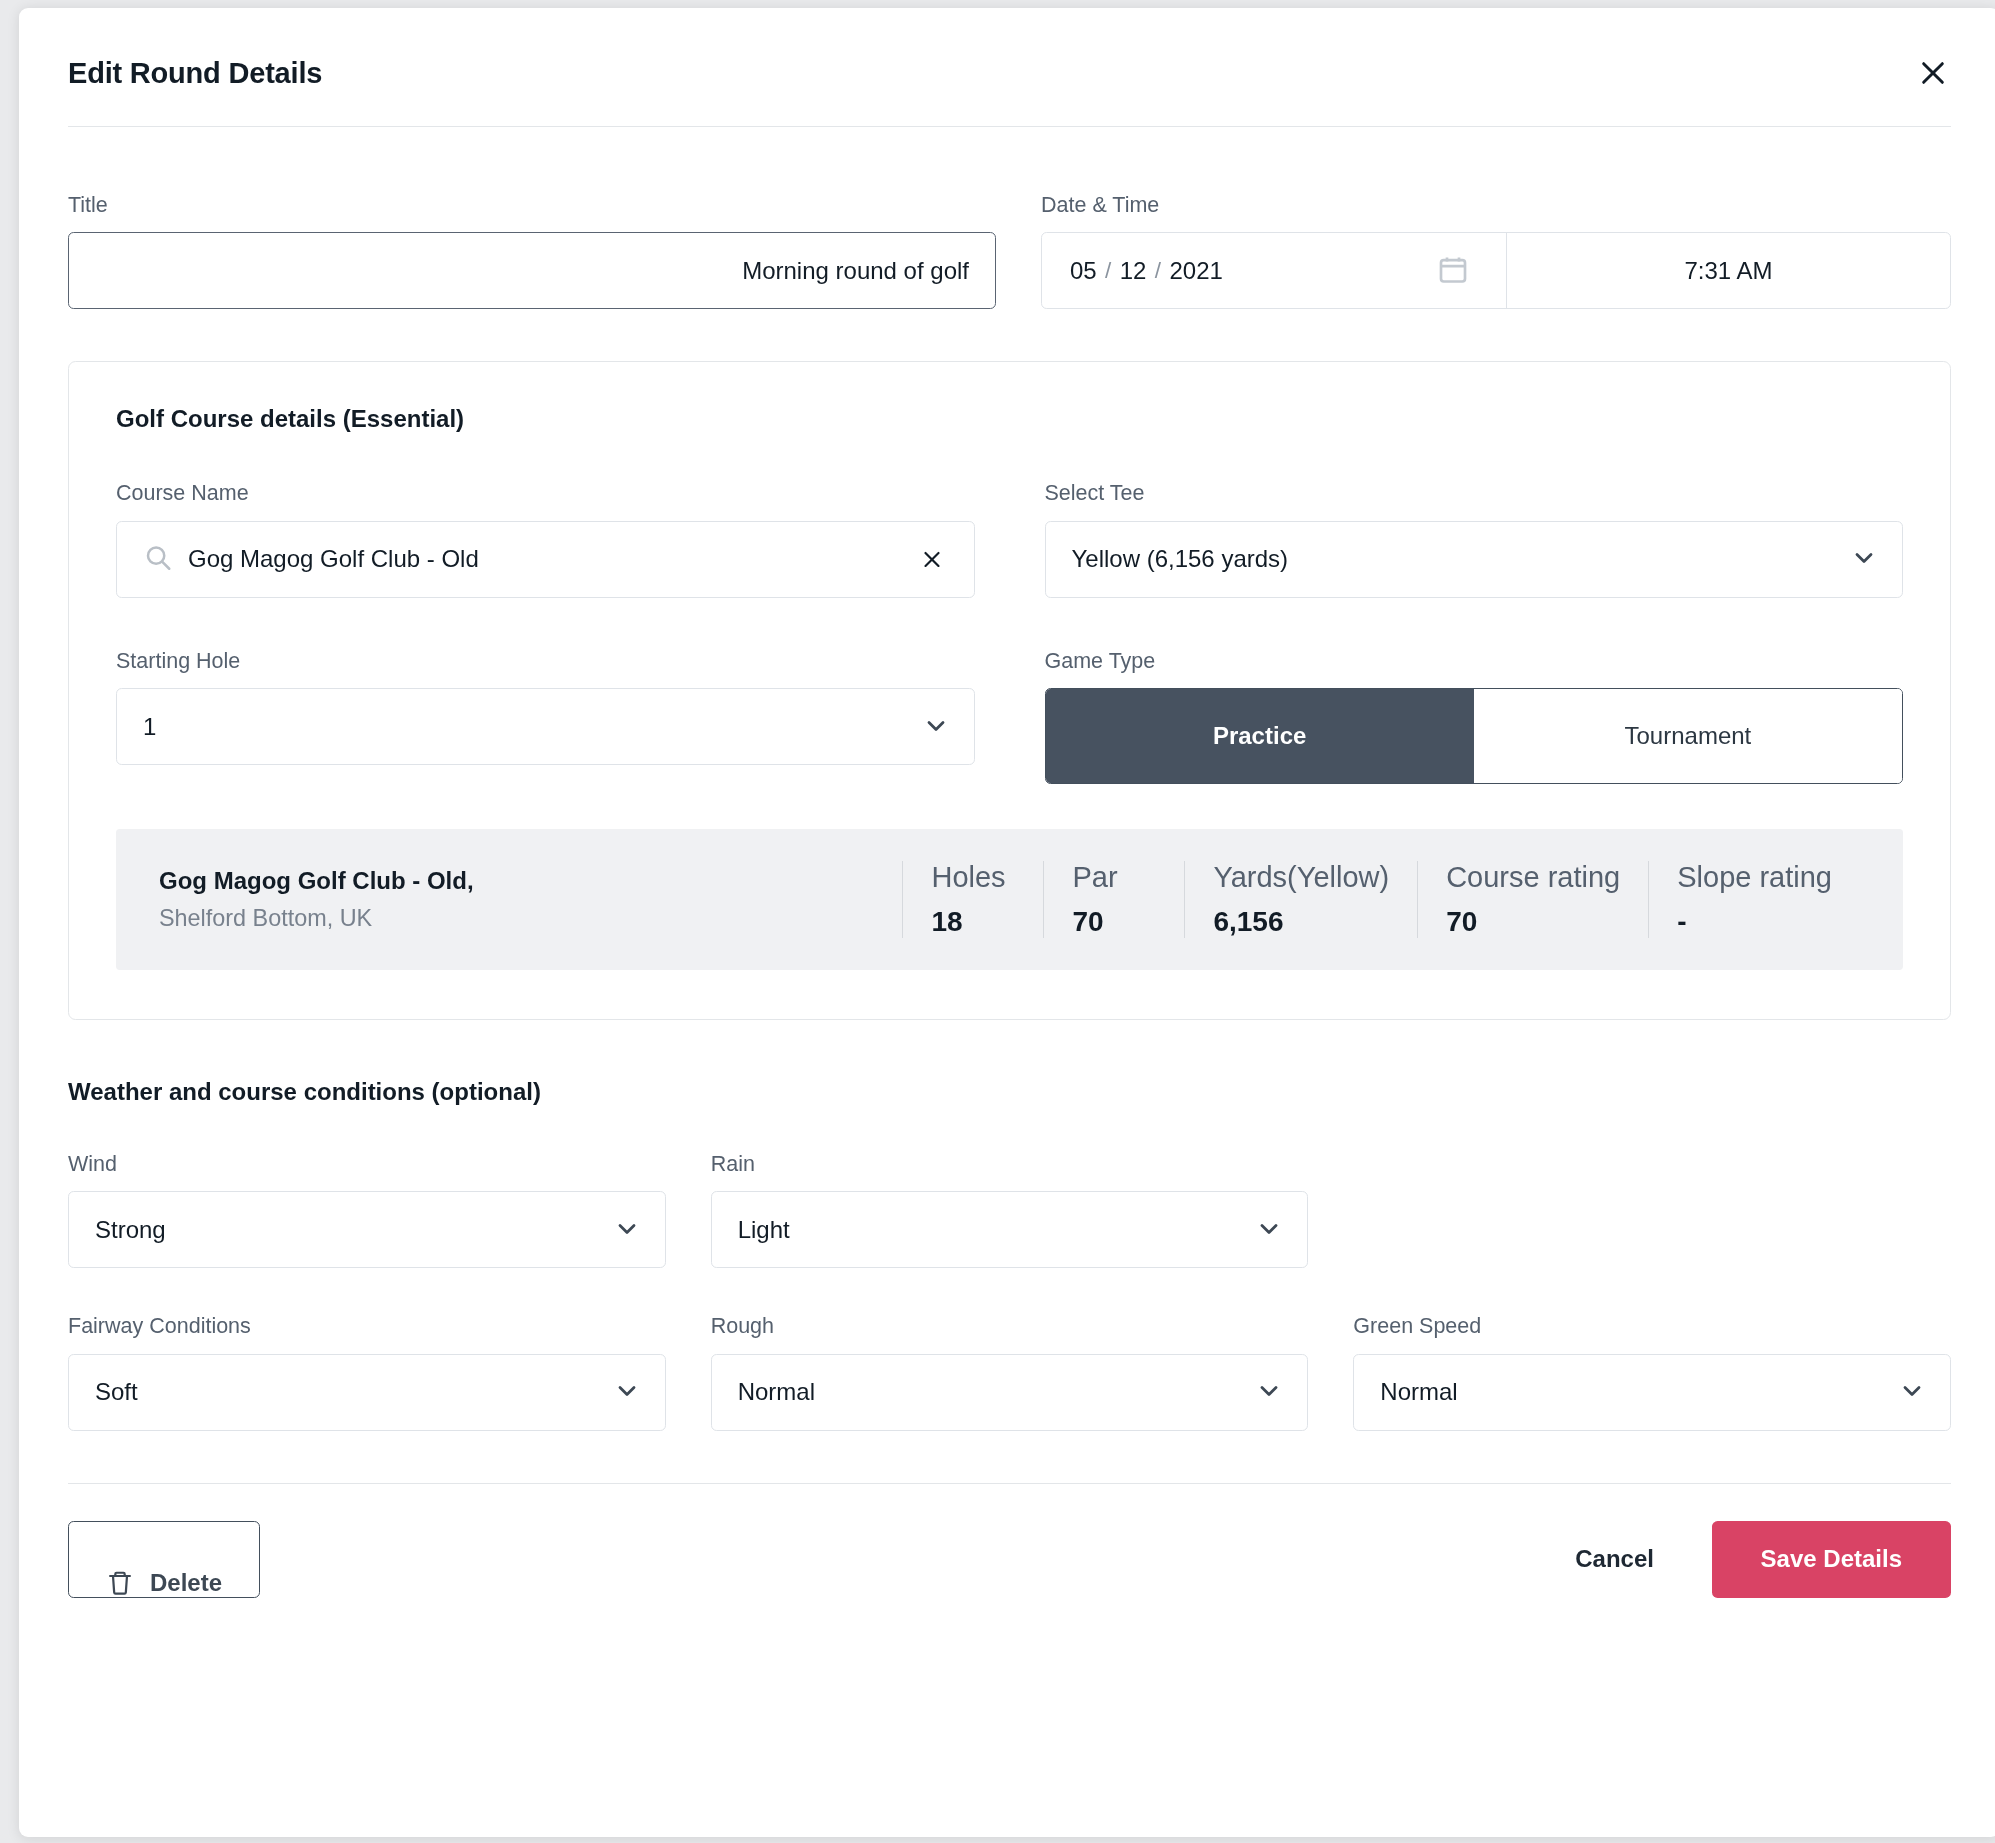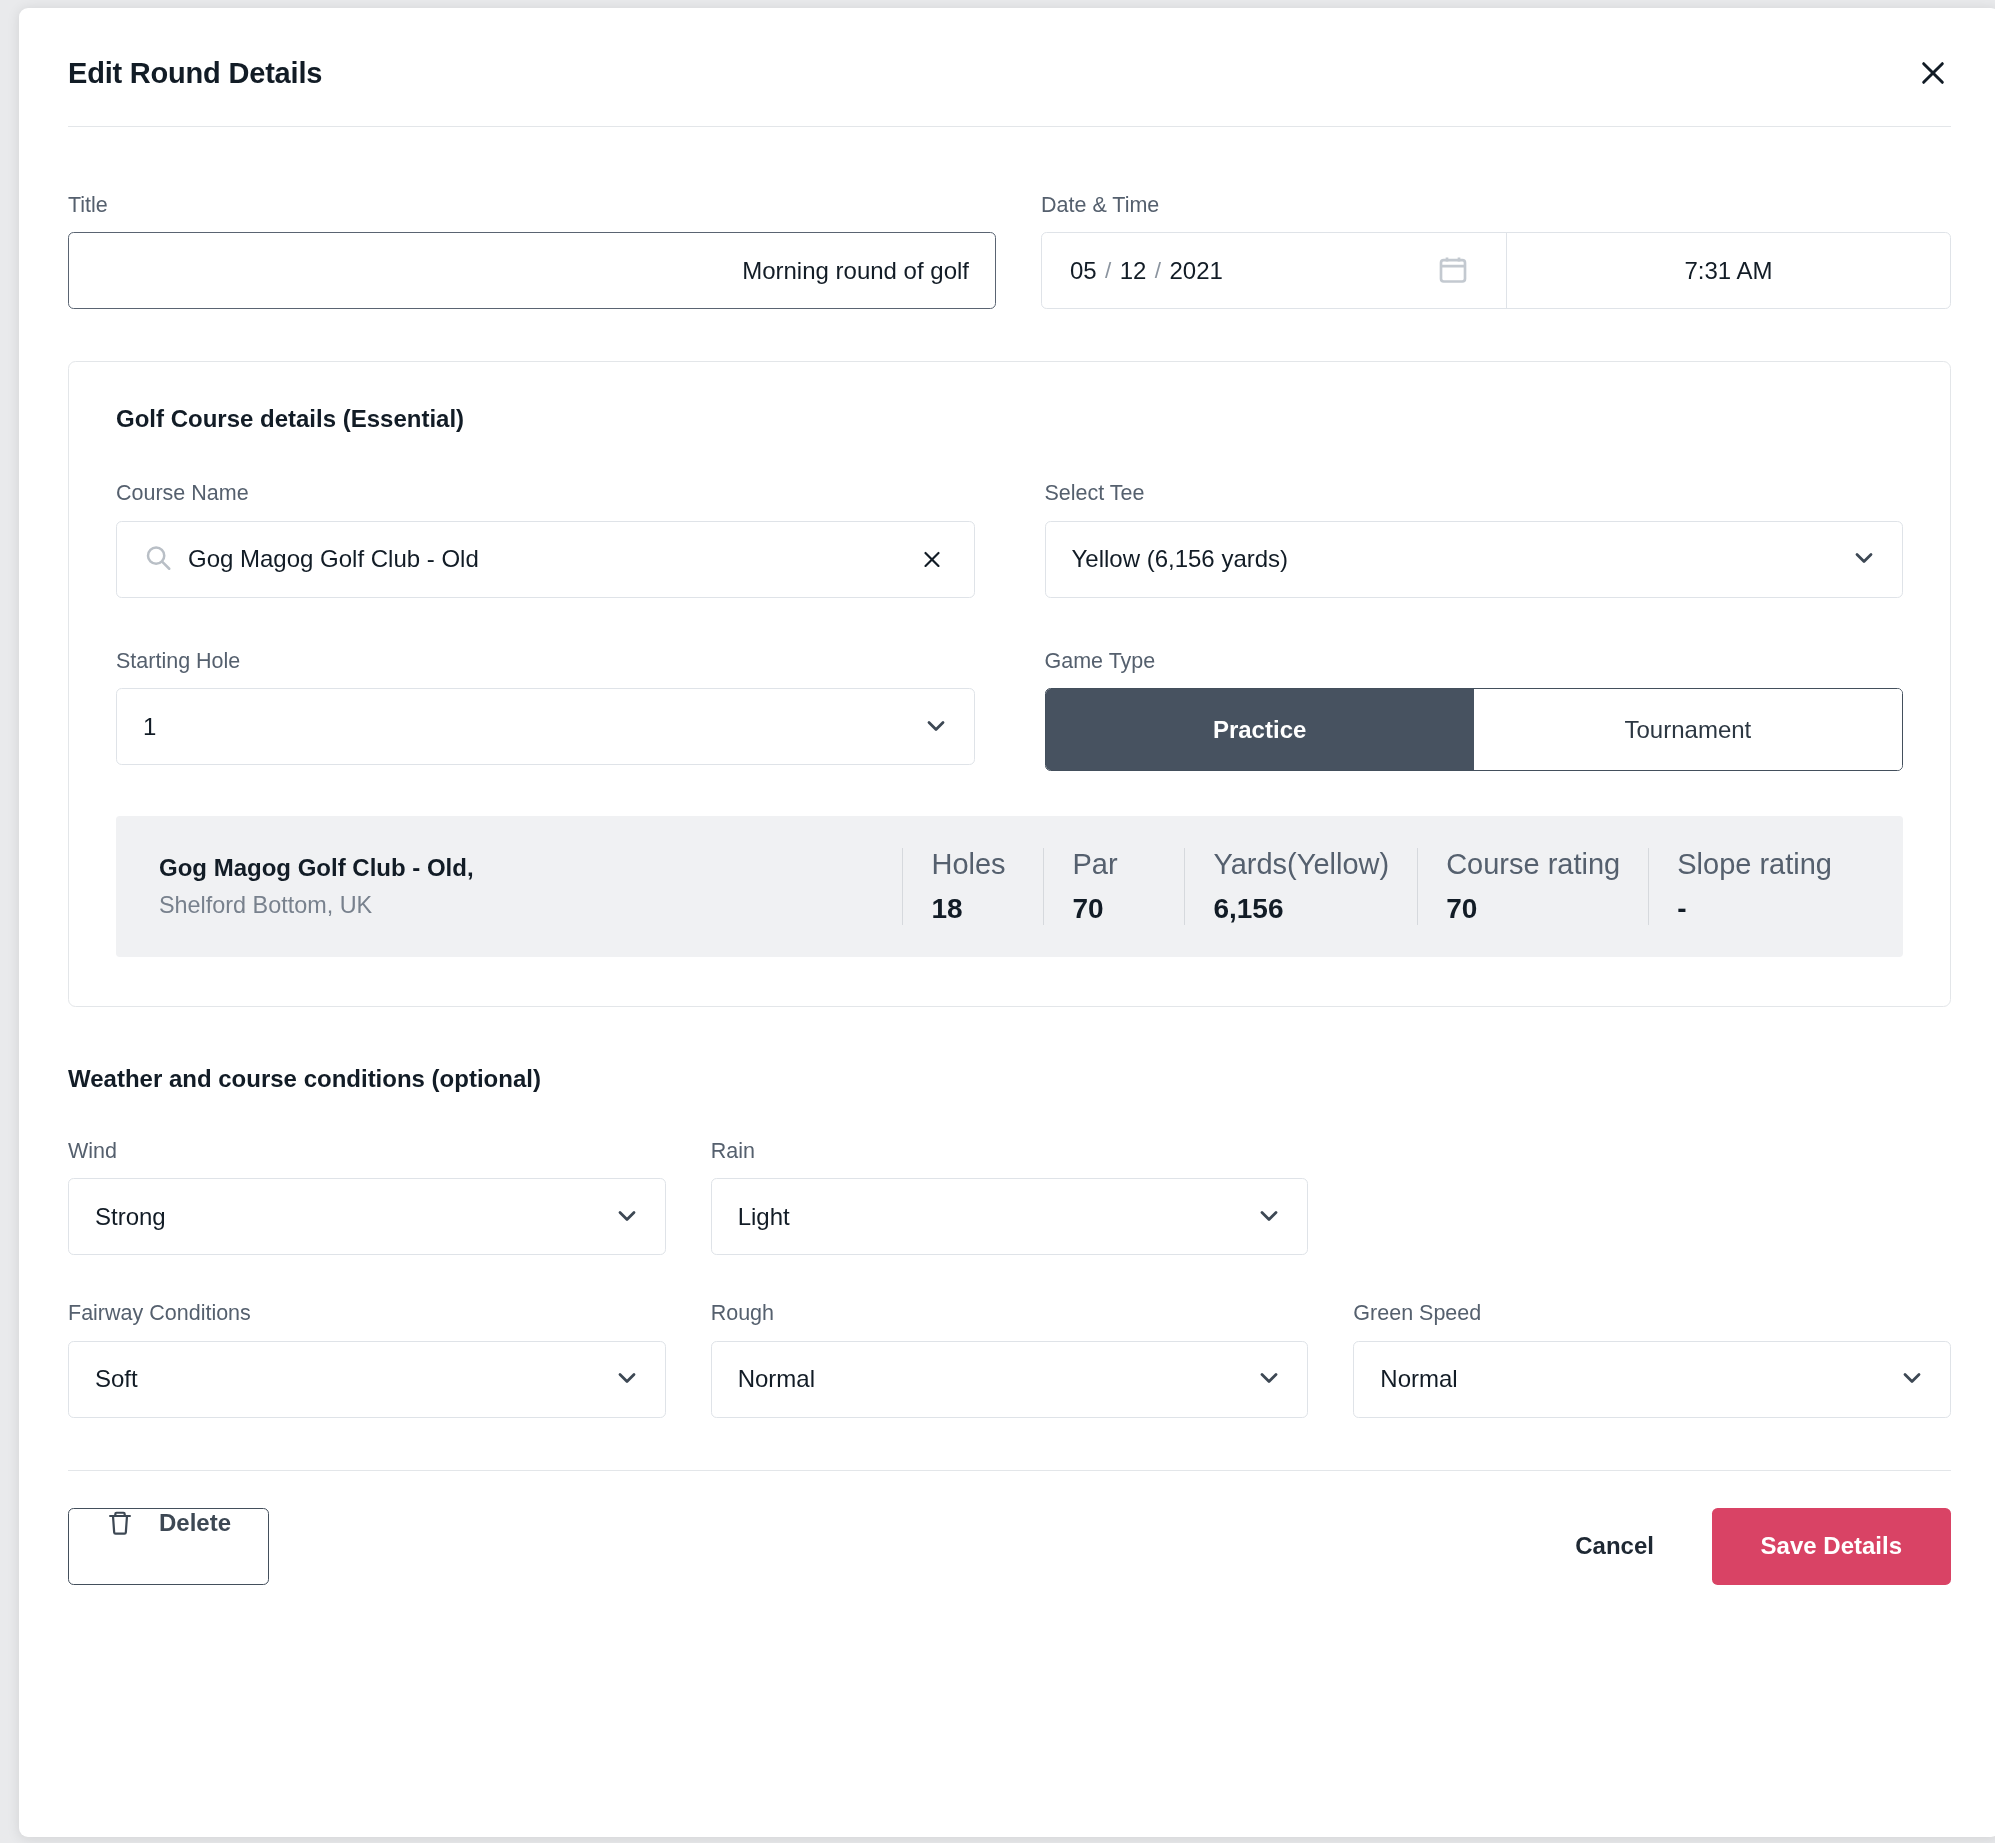--- a/index.html
+++ b/index.html
@@ -170,21 +170,21 @@
     cursor: pointer;
     background: none;
     border: none;
     padding: 5.6px;
     line-height: 0;
   }
 
   
   .seg {
     display: flex;
-    height: 83px;
+    height: 96px;
     border: 0.9px solid #434f5c;
     border-radius: 5.6px;
     overflow: hidden;
   }
   .seg-opt {
     flex: 1;
     display: flex;
     align-items: center;
     justify-content: center;
     font-size: 24px;
@@ -255,22 +255,22 @@
     height: 0.9px;
     background: #e3e6e9;
   }
   .footer {
     display: flex;
     align-items: center;
     padding: 37px 49px 0 49px;
   }
   .btn-delete {
     display: flex;
-    align-items: flex-start;
-    gap: 25px;
+    align-items: flex-end;
+    gap: 16px;
     height: 77px;
     padding: 0 37px;
     border: 0.9px solid #434f5c;
     border-radius: 5.6px;
     background: #fff;
     font-size: 24px;
     font-weight: bold;
     color: #3d4854;
     cursor: pointer;
     font-family: "Liberation Sans", sans-serif;

